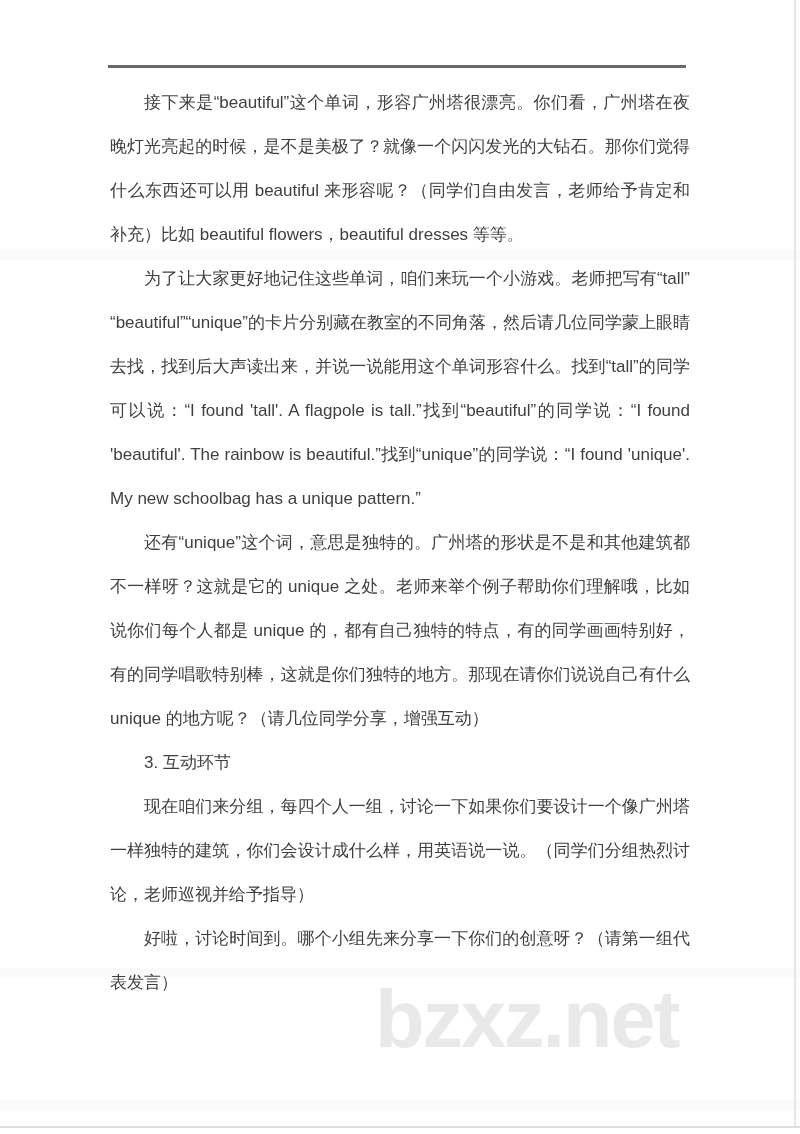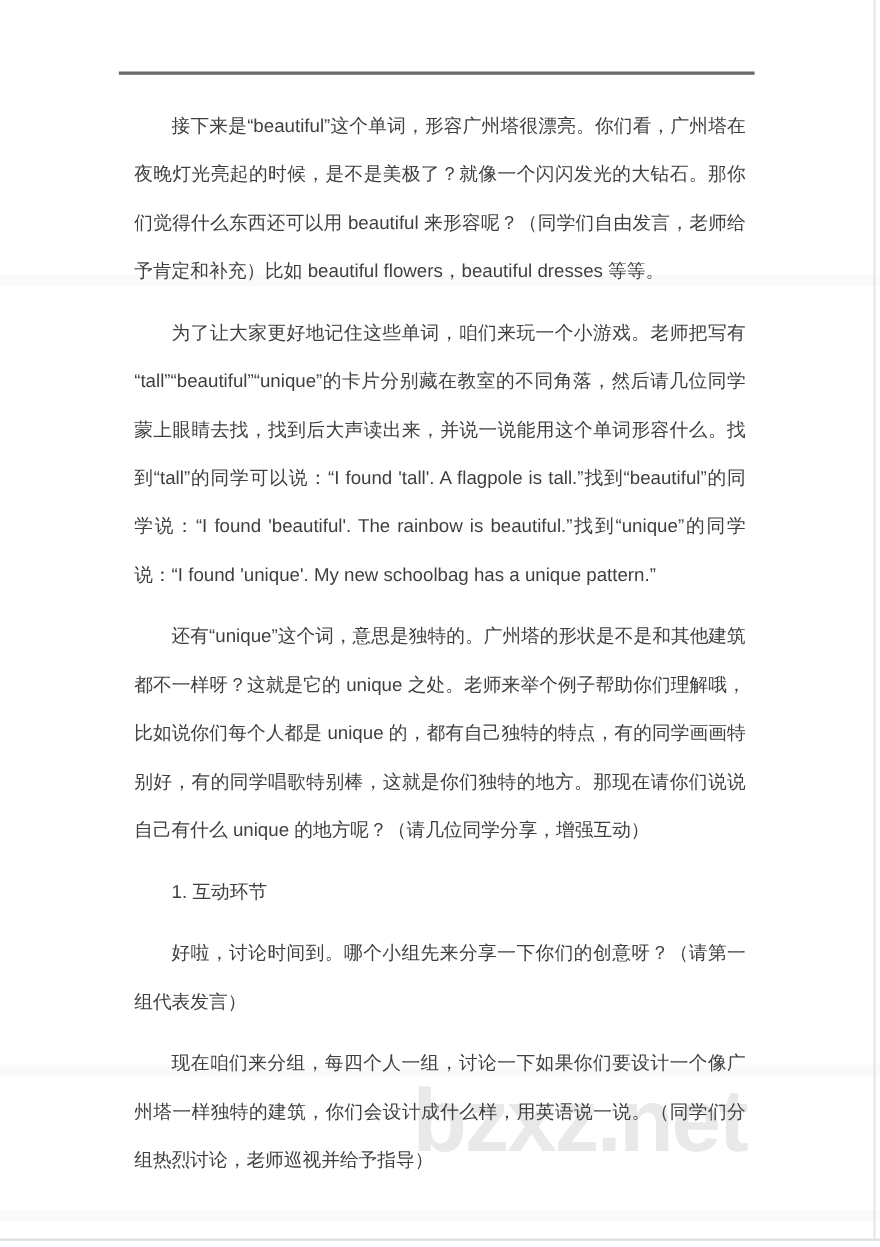--- a/index.html
+++ b/index.html
@@ -44,21 +44,21 @@
     left: 110px;
     top: 81px;
     width: 580px;
     color: #3f3f3f;
     font-size: 17px;
     line-height: 44px;
     text-align: justify;
     filter: blur(0.3px);
   }
   .content p {
-    margin: 12px;
+    margin: 0;
     text-indent: 2em;
   }
   .watermark {
     position: absolute;
     left: 375px;
     top: 983px;
     width: 360px;
     font-size: 81px;
     line-height: 72px;
     font-weight: bold;
@@ -94,21 +94,21 @@
   <div class="scan-band band-3"></div>
 
   <div class="watermark">bzxz.net</div>
 
   <div class="top-rule"></div>
 
   <div class="content">
     <p>接下来是“beautiful”这个单词，形容广州塔很漂亮。你们看，广州塔在夜晚灯光亮起的时候，是不是美极了？就像一个闪闪发光的大钻石。那你们觉得什么东西还可以用 beautiful 来形容呢？（同学们自由发言，老师给予肯定和补充）比如 beautiful flowers，beautiful dresses 等等。</p>
     <p>为了让大家更好地记住这些单词，咱们来玩一个小游戏。老师把写有“tall”“beautiful”“unique”的卡片分别藏在教室的不同角落，然后请几位同学蒙上眼睛去找，找到后大声读出来，并说一说能用这个单词形容什么。找到“tall”的同学可以说：“I found 'tall'. A flagpole is tall.”找到“beautiful”的同学说：“I found 'beautiful'. The rainbow is beautiful.”找到“unique”的同学说：“I found 'unique'. My new schoolbag has a unique pattern.”</p>
     <p>还有“unique”这个词，意思是独特的。广州塔的形状是不是和其他建筑都不一样呀？这就是它的 unique 之处。老师来举个例子帮助你们理解哦，比如说你们每个人都是 unique 的，都有自己独特的特点，有的同学画画特别好，有的同学唱歌特别棒，这就是你们独特的地方。那现在请你们说说自己有什么 unique 的地方呢？（请几位同学分享，增强互动）</p>
-    <p>1. 互动环节</p>
+    <p>3. 互动环节</p>
+    <p>现在咱们来分组，每四个人一组，讨论一下如果你们要设计一个像广州塔一样独特的建筑，你们会设计成什么样，用英语说一说。（同学们分组热烈讨论，老师巡视并给予指导）</p>
     <p>好啦，讨论时间到。哪个小组先来分享一下你们的创意呀？（请第一组代表发言）</p>
-    <p>现在咱们来分组，每四个人一组，讨论一下如果你们要设计一个像广州塔一样独特的建筑，你们会设计成什么样，用英语说一说。（同学们分组热烈讨论，老师巡视并给予指导）</p>
   </div>
 
   <div class="page-right-edge"></div>
   <div class="page-bottom-edge"></div>
 
 </div>
 
 </body></html>

